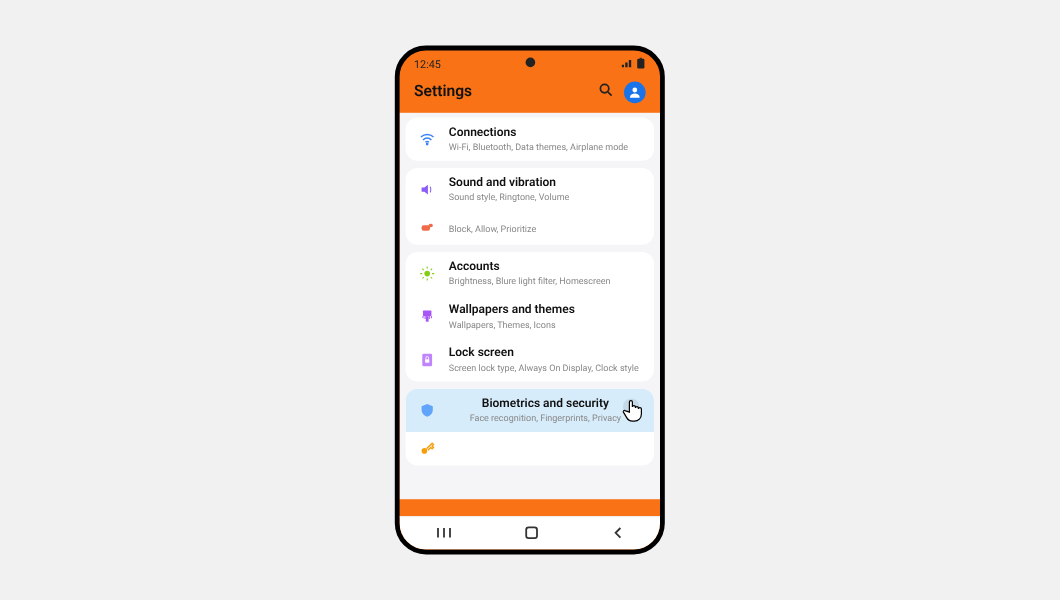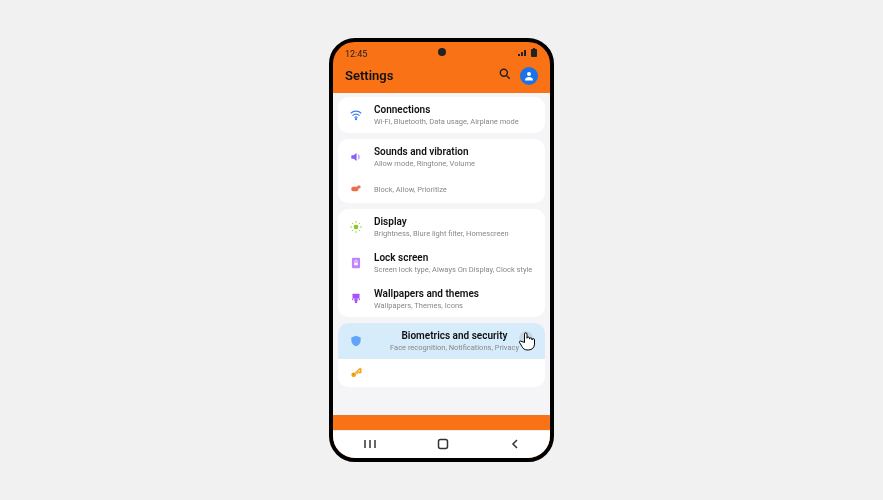--- a/index.html
+++ b/index.html
@@ -147,35 +147,35 @@
           <span class="icon-wrap">
             <svg width="14" height="14" viewBox="0 0 24 24" fill="none" stroke="#3b82f6" stroke-width="2">
               <path d="M3 9c5-5 13-5 18 0"></path>
               <path d="M6 13c3.5-3.5 8.5-3.5 12 0"></path>
               <path d="M9.5 16.5c1.5-1.5 3.5-1.5 5 0"></path>
               <circle cx="12" cy="19" r="1" fill="#3b82f6"></circle>
             </svg>
           </span>
           <div class="text-wrap">
             <div class="item-title">Connections</div>
-            <div class="item-sub">Wi-Fi, Bluetooth, Data usage, Airplane mode</div>
+            <div class="item-sub">Wi-Fi, Bluetooth, Data themes, Airplane mode</div>
           </div>
         </div>
       </div>
       <div class="card">
         <div class="item">
           <span class="icon-wrap">
             <svg width="14" height="14" viewBox="0 0 24 24" fill="#8b5cf6">
               <path d="M4 9v6h4l5 4V5L8 9H4z"></path>
               <path d="M16 8c1.5 1 1.5 7 0 8" fill="none" stroke="#8b5cf6" stroke-width="1.5"></path>
             </svg>
           </span>
           <div class="text-wrap">
-            <div class="item-title">Sounds and vibration</div>
-            <div class="item-sub">Allow mode, Ringtone, Volume</div>
+            <div class="item-title">Sound and vibration</div>
+            <div class="item-sub">Sound style, Ringtone, Volume</div>
           </div>
         </div>
         <div class="item">
           <span class="icon-wrap">
             <svg width="14" height="14" viewBox="0 0 24 24" fill="#ef6c4a">
               <rect x="4" y="8" width="12" height="8" rx="3"></rect>
               <rect x="14" y="6" width="6" height="5" rx="2.5"></rect>
             </svg>
           </span>
           <div class="text-wrap">
@@ -194,61 +194,61 @@
                 <line x1="2" y1="12" x2="5" y2="12"></line>
                 <line x1="19" y1="12" x2="22" y2="12"></line>
                 <line x1="5" y1="5" x2="7" y2="7"></line>
                 <line x1="17" y1="17" x2="19" y2="19"></line>
                 <line x1="5" y1="19" x2="7" y2="17"></line>
                 <line x1="17" y1="7" x2="19" y2="5"></line>
               </g>
             </svg>
           </span>
           <div class="text-wrap">
-            <div class="item-title">Display</div>
+            <div class="item-title">Accounts</div>
             <div class="item-sub">Brightness, Blure light filter, Homescreen</div>
+          </div>
+        </div>
+        <div class="item">
+          <span class="icon-wrap">
+            <svg width="14" height="14" viewBox="0 0 24 24" fill="#a855f7">
+              <rect x="6" y="3" width="12" height="8" rx="1"></rect>
+              <rect x="10" y="11" width="4" height="8"></rect>
+              <path d="M6 11v3M9 11v4M15 11v4M18 11v3" stroke="#a855f7" stroke-width="1.5"></path>
+            </svg>
+          </span>
+          <div class="text-wrap">
+            <div class="item-title">Wallpapers and themes</div>
+            <div class="item-sub">Wallpapers, Themes, Icons</div>
           </div>
         </div>
         <div class="item">
           <span class="icon-wrap">
             <svg width="14" height="14" viewBox="0 0 24 24" fill="#c084fc">
               <rect x="5" y="3" width="14" height="18" rx="2"></rect>
               <rect x="9" y="11" width="6" height="5" rx="1" fill="#fff"></rect>
               <path d="M10 11V9a2 2 0 014 0v2" fill="none" stroke="#fff" stroke-width="1.2"></path>
             </svg>
           </span>
           <div class="text-wrap">
             <div class="item-title">Lock screen</div>
             <div class="item-sub">Screen lock type, Always On Display, Clock style</div>
           </div>
         </div>
-        <div class="item">
-          <span class="icon-wrap">
-            <svg width="14" height="14" viewBox="0 0 24 24" fill="#a855f7">
-              <rect x="6" y="3" width="12" height="8" rx="1"></rect>
-              <rect x="10" y="11" width="4" height="8"></rect>
-              <path d="M6 11v3M9 11v4M15 11v4M18 11v3" stroke="#a855f7" stroke-width="1.5"></path>
-            </svg>
-          </span>
-          <div class="text-wrap">
-            <div class="item-title">Wallpapers and themes</div>
-            <div class="item-sub">Wallpapers, Themes, Icons</div>
-          </div>
-        </div>
       </div>
       <div class="card">
         <div class="item highlight">
           <span class="icon-wrap">
             <svg width="14" height="14" viewBox="0 0 24 24" fill="#60a5fa">
               <path d="M12 3l8 3v5c0 5-3.5 8.5-8 10-4.5-1.5-8-5-8-10V6l8-3z"></path>
             </svg>
           </span>
           <div class="text-wrap">
             <div class="item-title">Biometrics and security</div>
-            <div class="item-sub">Face recognition, Notifications, Privacy</div>
+            <div class="item-sub">Face recognition, Fingerprints, Privacy</div>
           </div>
           <div class="ripple"></div>
           <span class="cursor"><svg width="20" height="22" viewBox="0 0 24 26">
               <path d="M9 10V4a1.5 1.5 0 013 0v5a1.5 1.5 0 013 0v1a1.5 1.5 0 013 0v1a1.5 1.5 0 013 0v5c0 4-3 7-7 7h-2c-3 0-5-2-6-4l-3-5c-.5-1 .5-2 1.5-1.5L9 14z" fill="#fff" stroke="#000" stroke-width="1.2"></path>
             </svg></span>
         </div>
         <div class="item">
           <span class="icon-wrap">
             <svg width="14" height="14" viewBox="0 0 24 24" fill="#f59e0b">
               <circle cx="8" cy="15" r="4"></circle>

